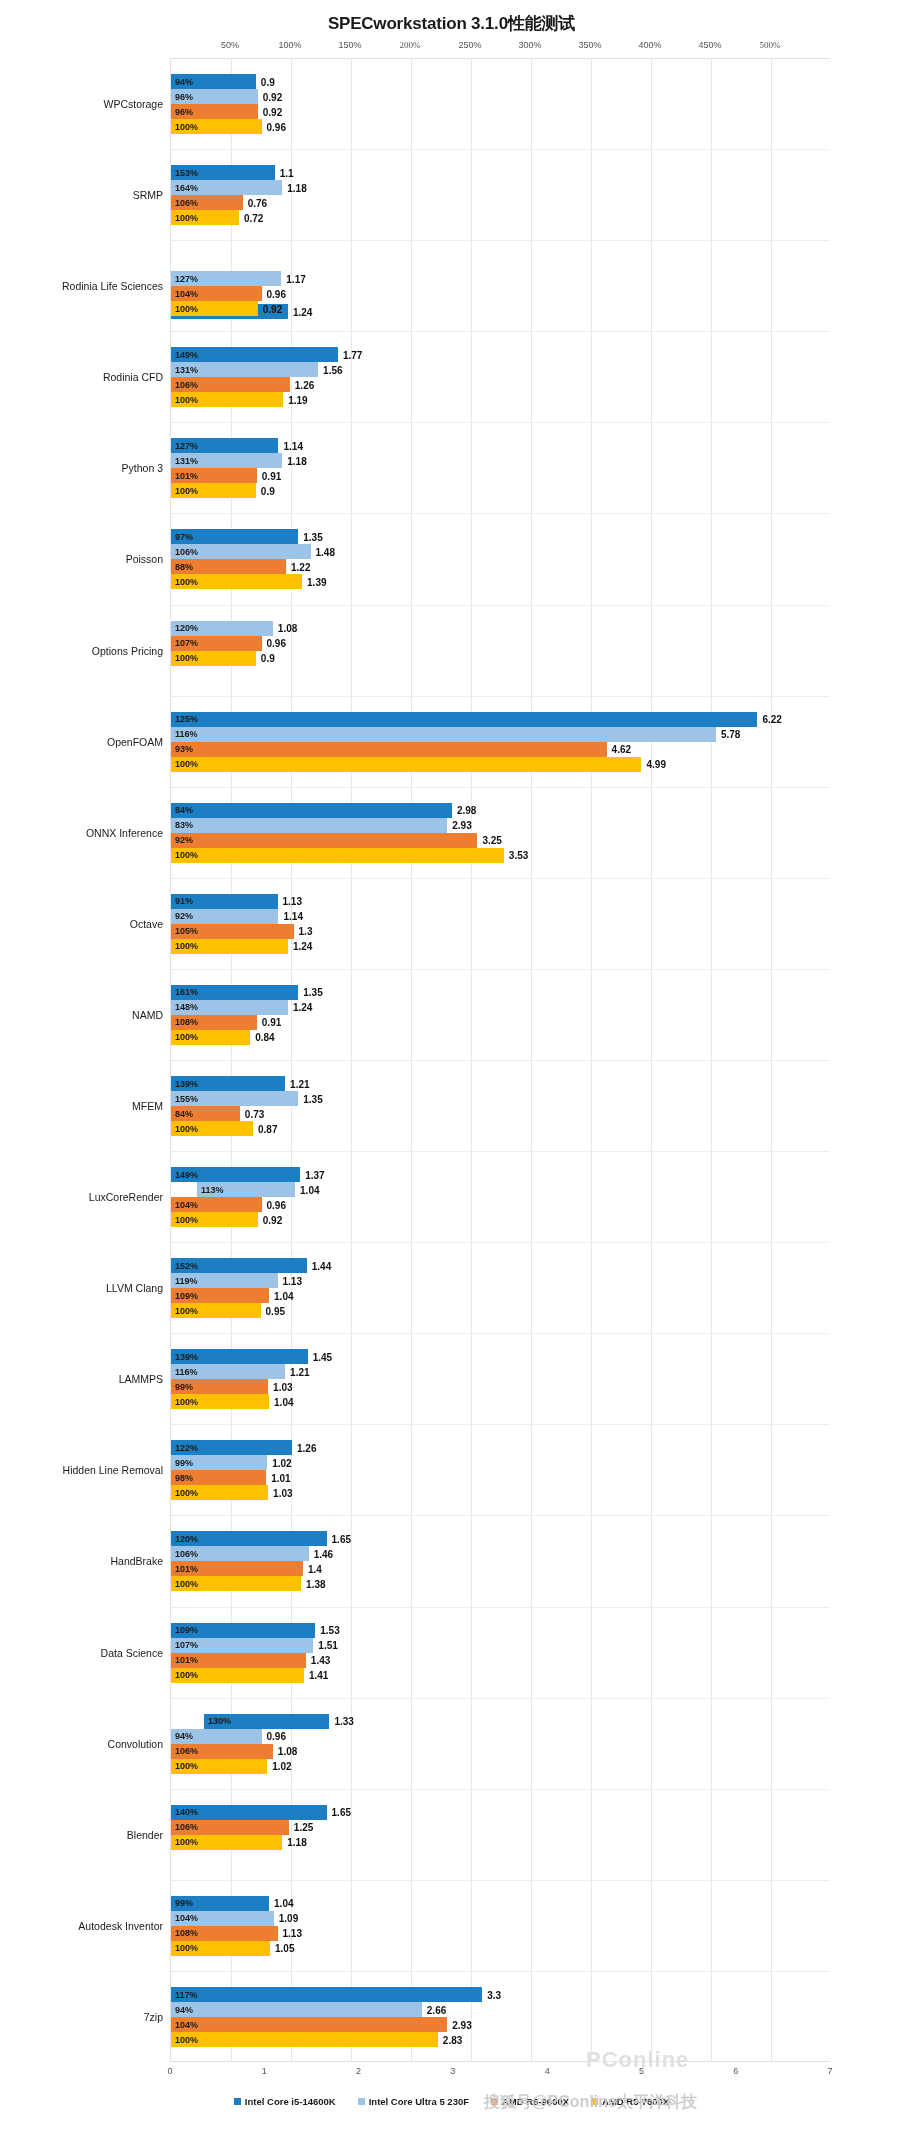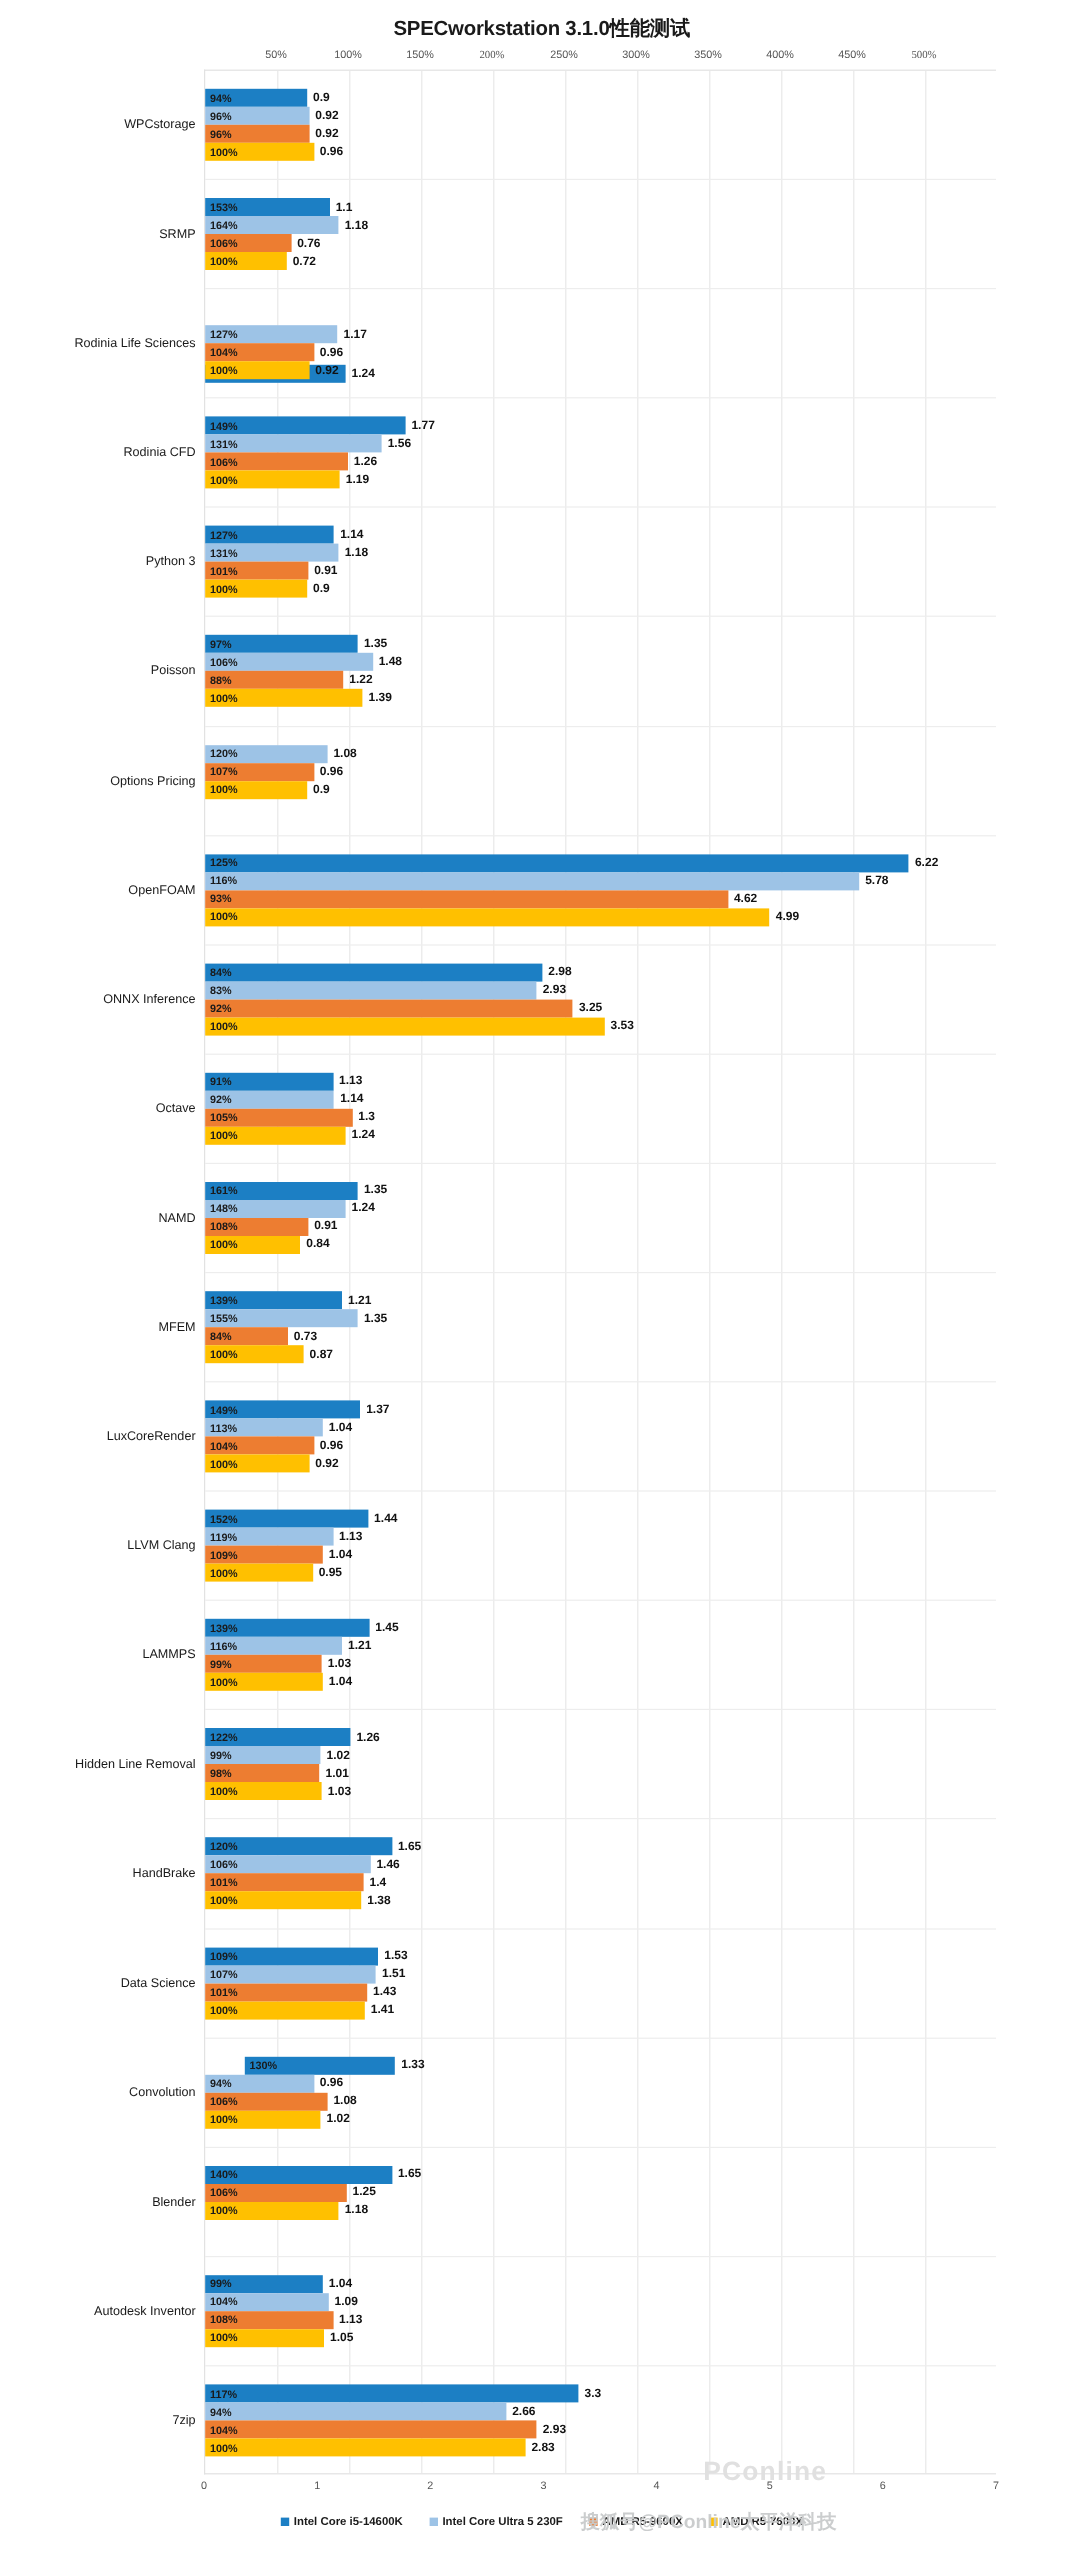--- a/index.html
+++ b/index.html
@@ -584,21 +584,21 @@
         <div class="grp" style="top: 1093.09px; height: 91.0909px;">
           <div class="cat-label">LuxCoreRender</div>
           <div class="bars" style="height: 60px;">
             <div class="barline">
               <div class="bar s0" style="width: 129.171px;">
                 <span class="pct">149%</span>
                 <span class="val">1.37</span>
               </div>
             </div>
             <div class="barline">
-              <div class="bar s1" style="width: 98.0571px;">
+              <div class="bar s1" style="width: 98.0571px; margin-left: 26px;">
                 <span class="pct">113%</span>
                 <span class="val">1.04</span>
               </div>
             </div>
             <div class="barline">
               <div class="bar s2" style="width: 90.5143px;">
                 <span class="pct">104%</span>
                 <span class="val">0.96</span>
               </div>
             </div>

